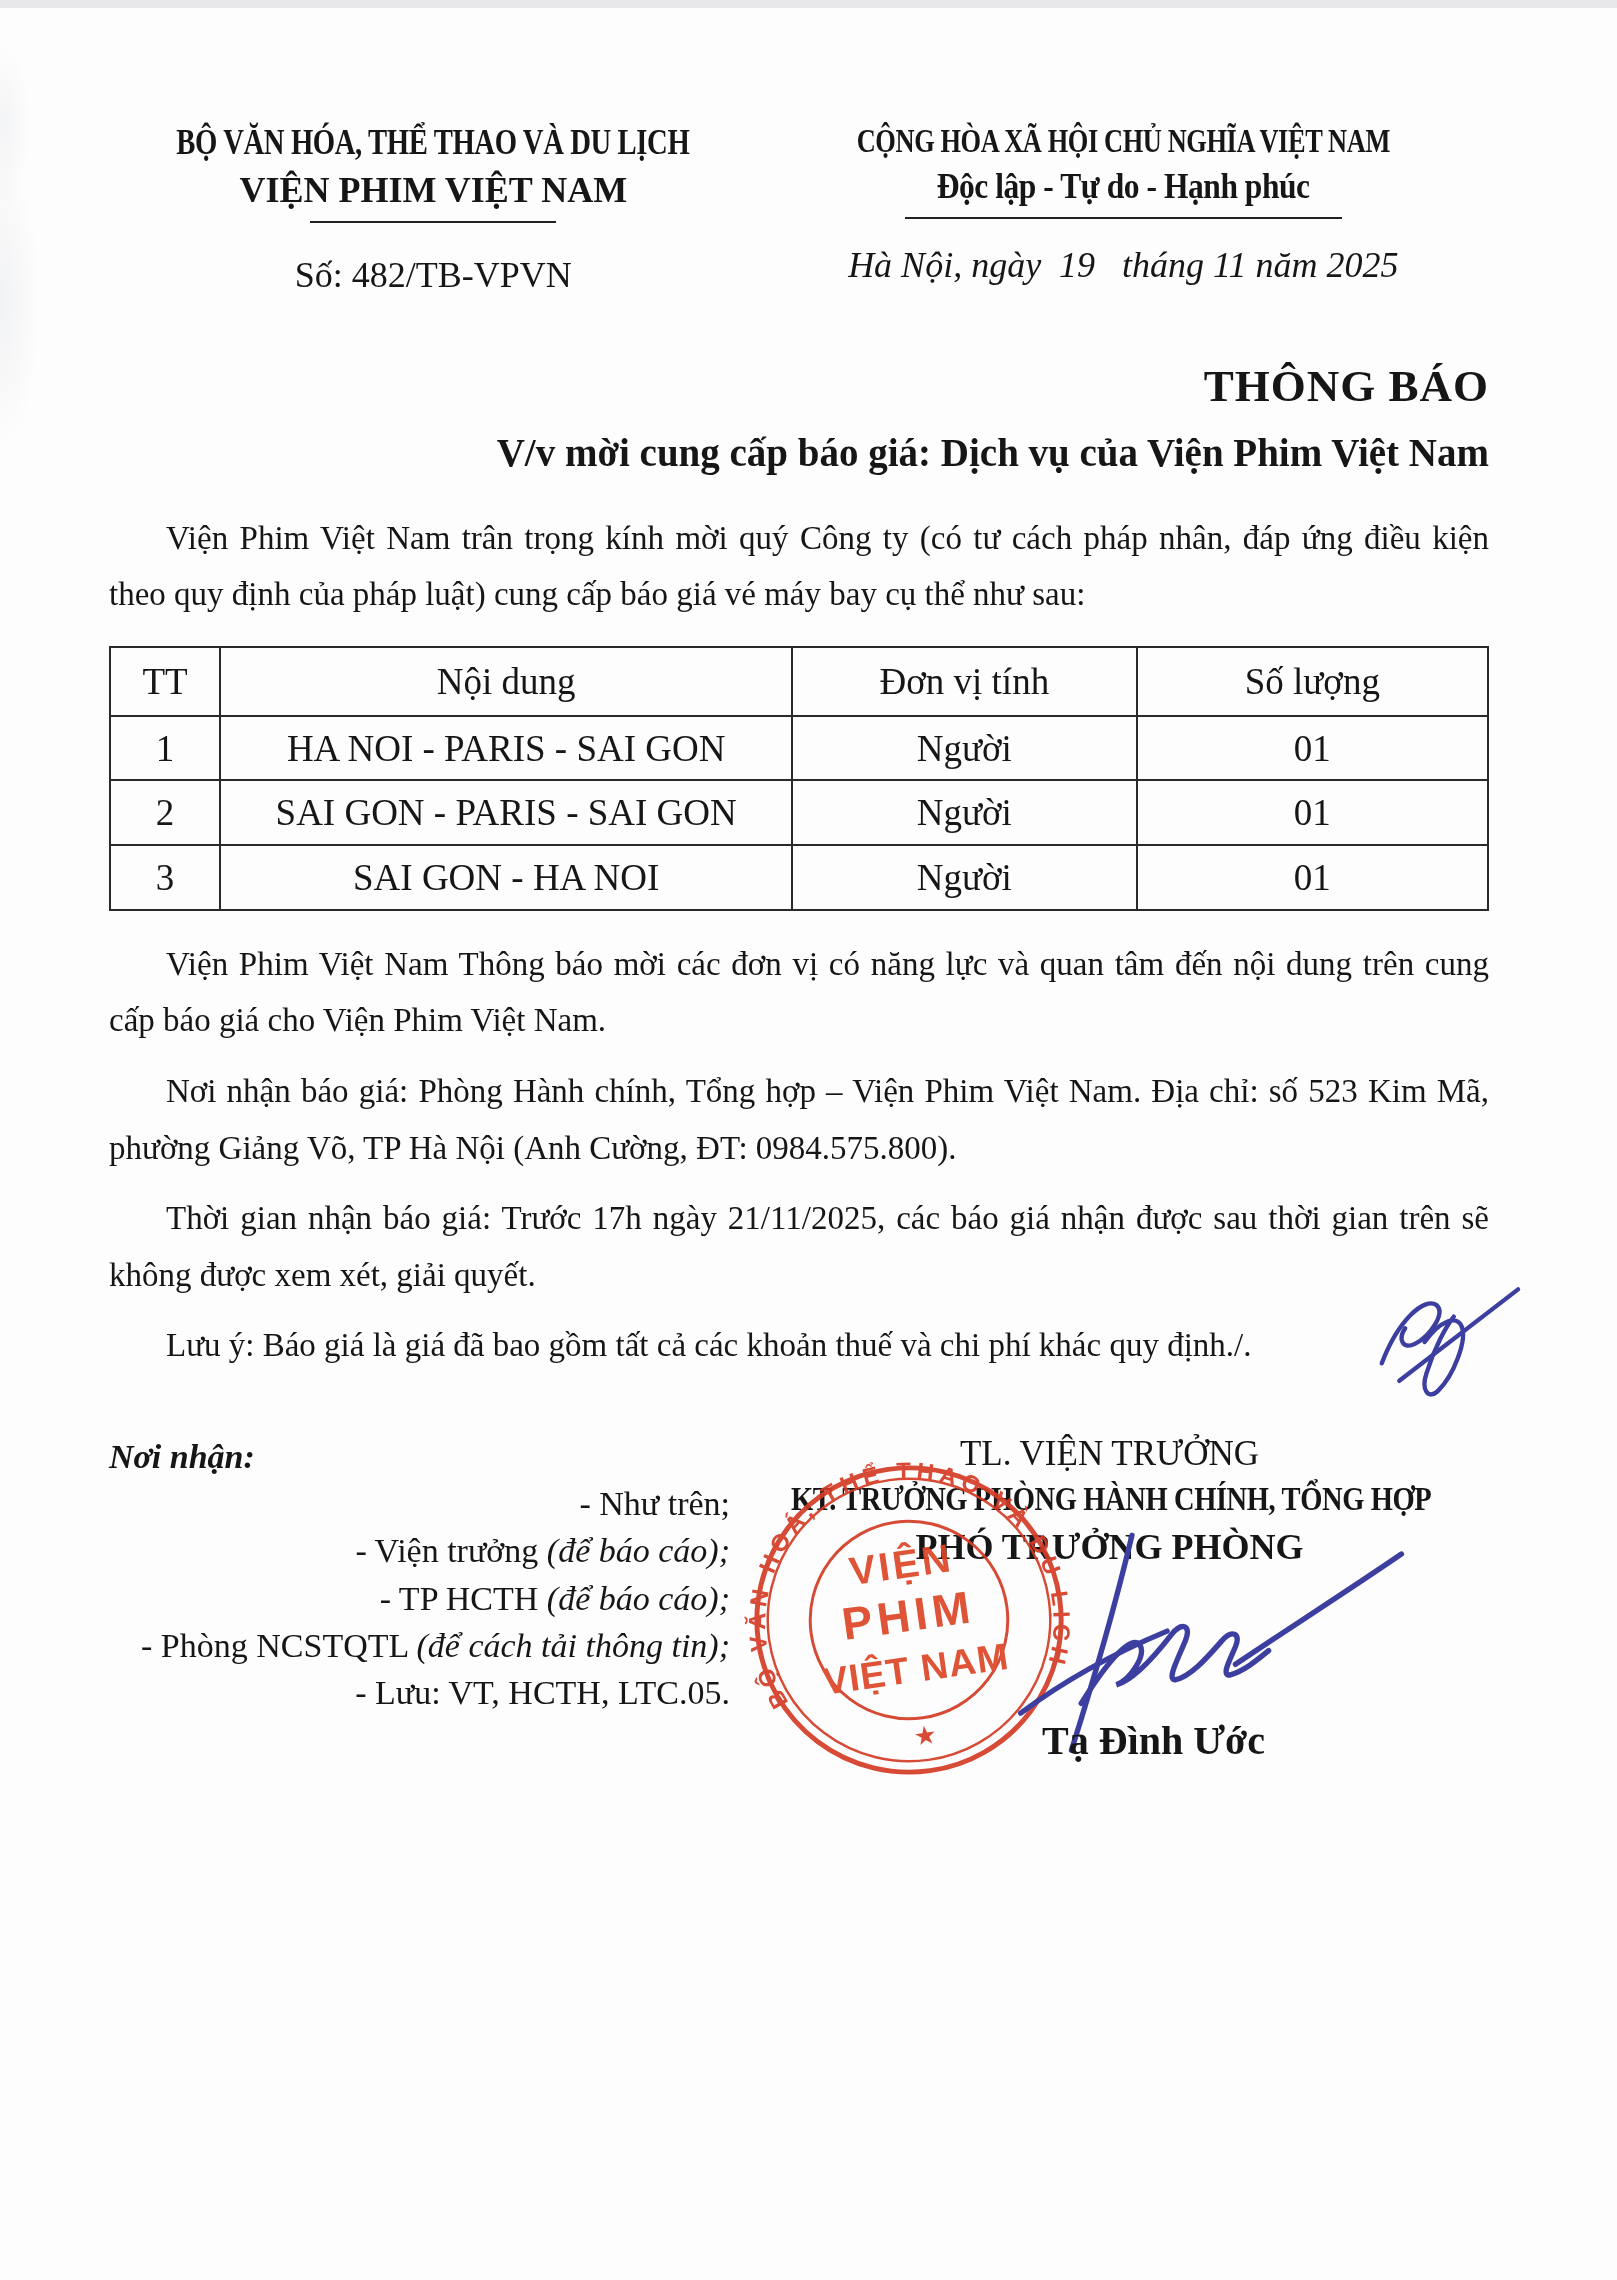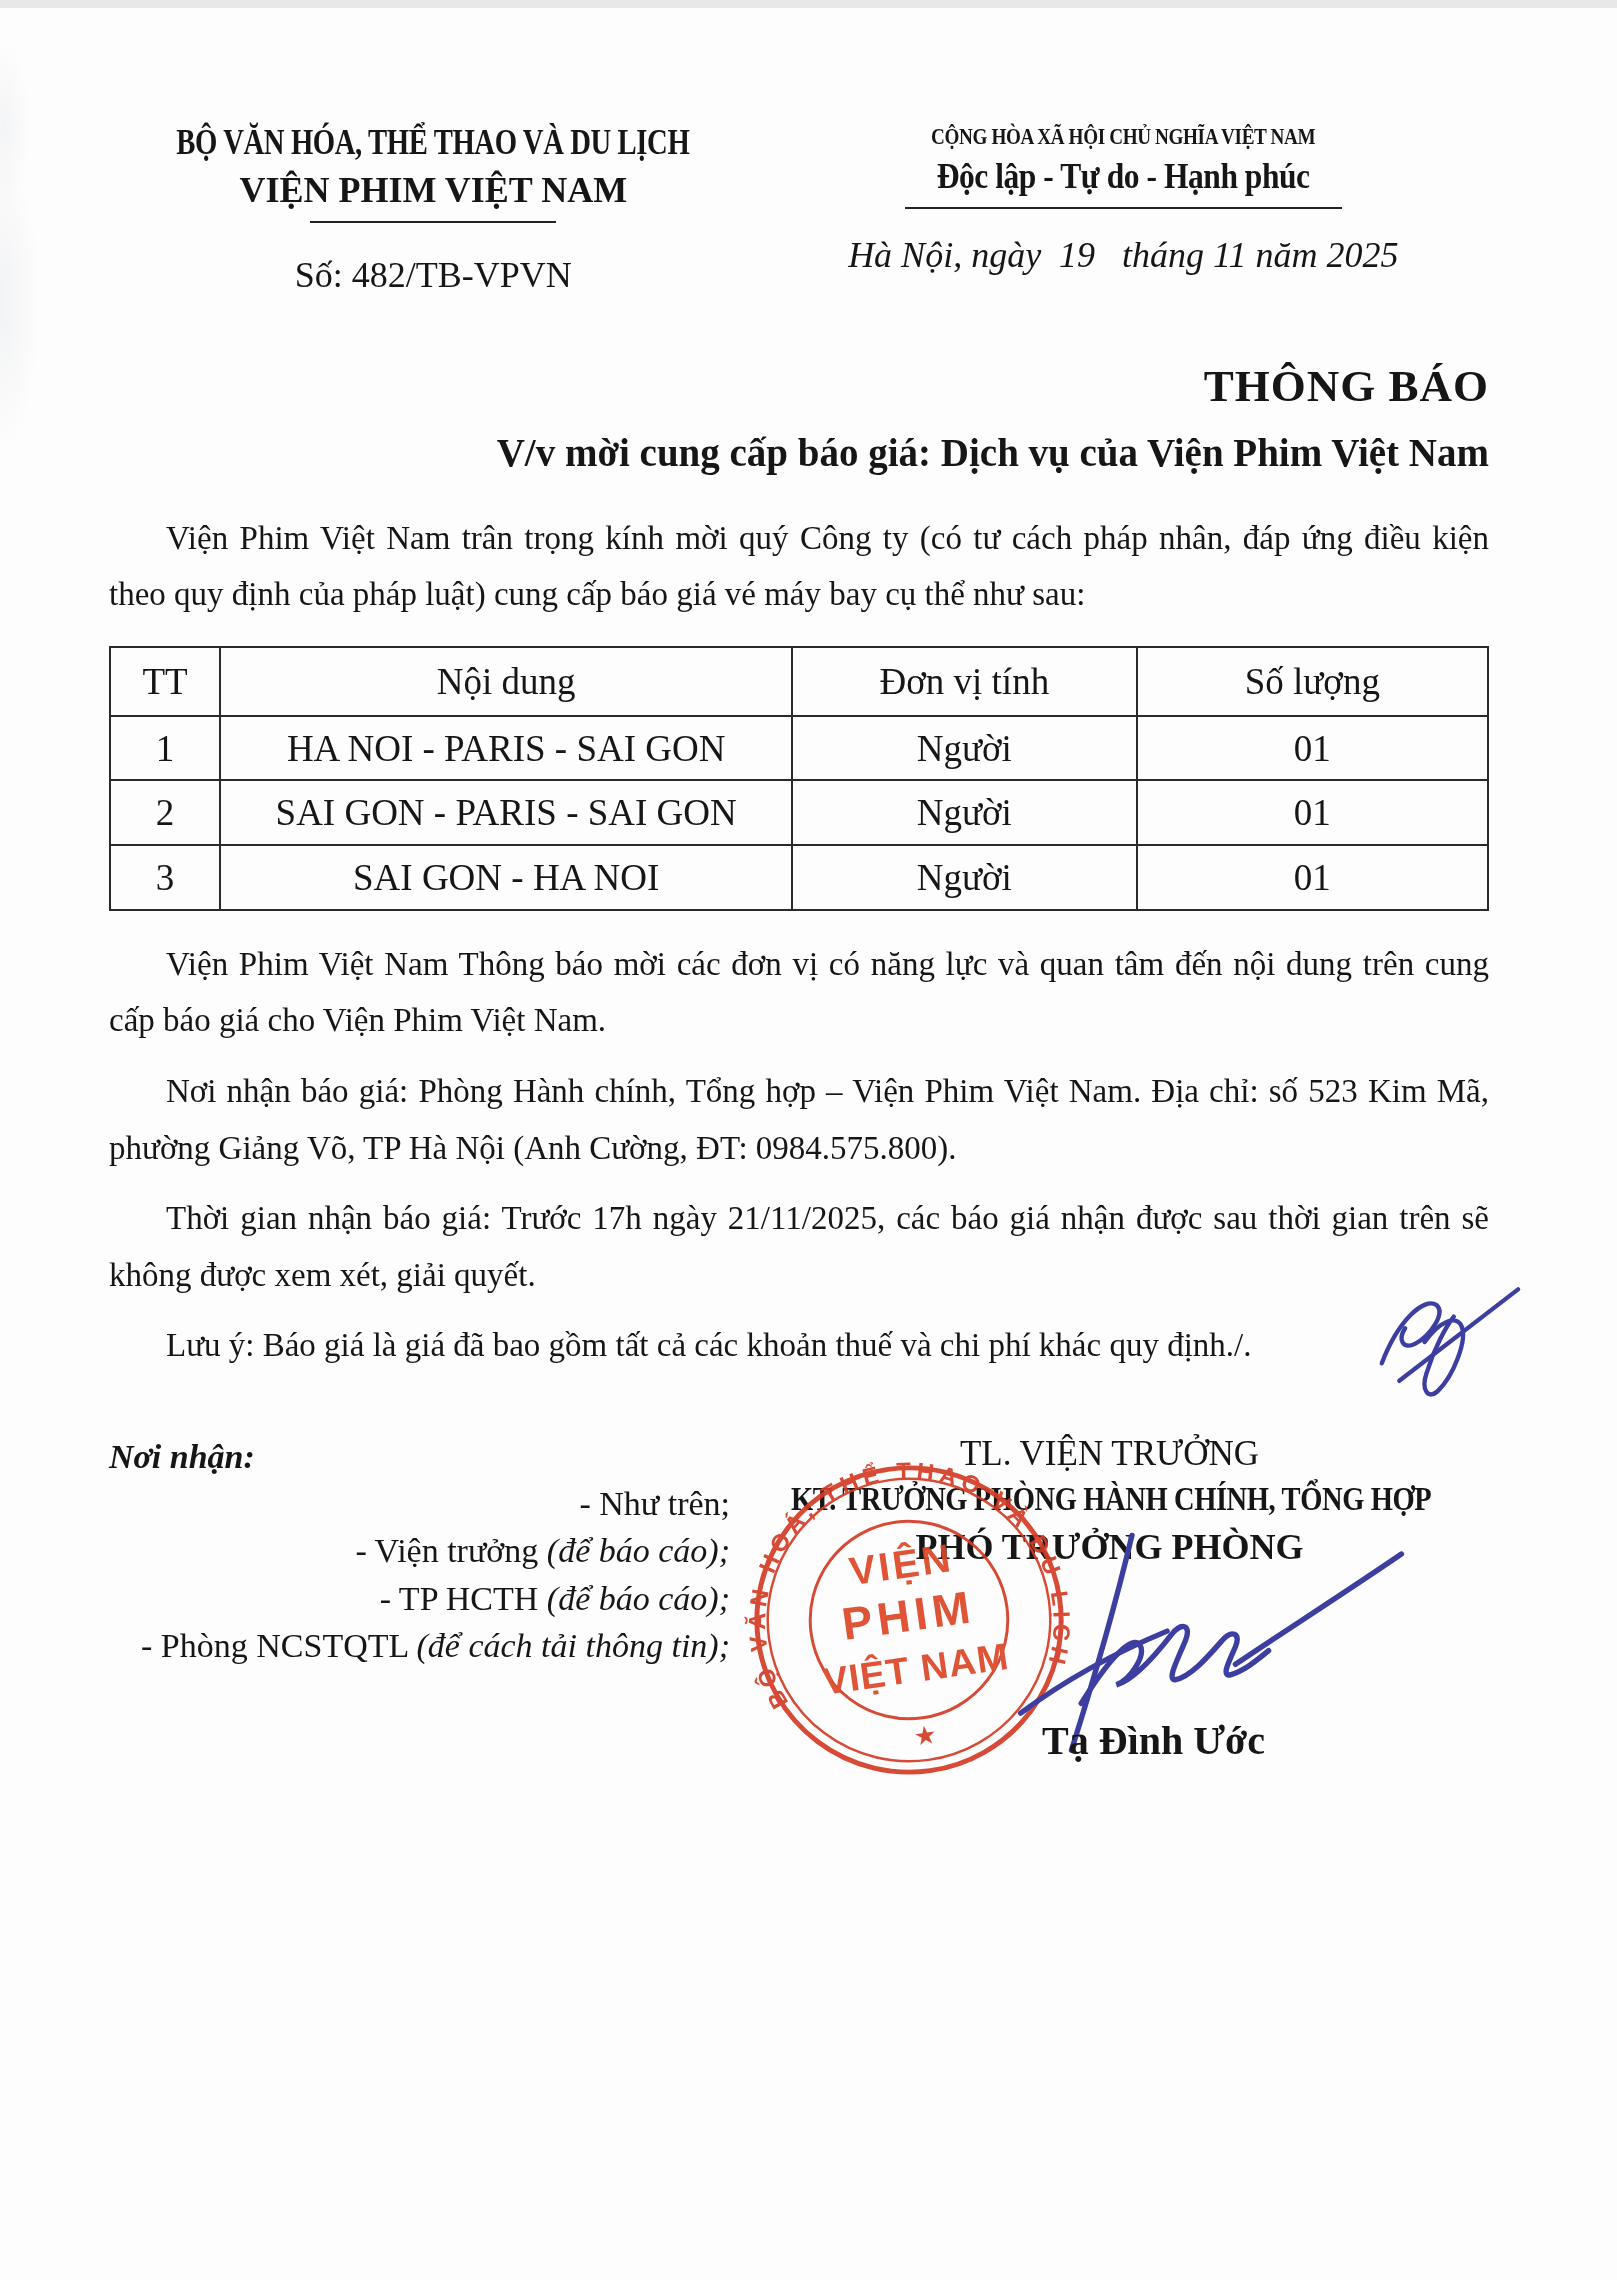--- a/index.html
+++ b/index.html
@@ -16,21 +16,21 @@
     overflow:hidden;
     box-sizing:border-box;
     padding:115px 129px 0 109px;
   }
   .header{display:flex;width:100%;}
   .h-left{width:47%;text-align:center;}
   .h-right{width:53%;text-align:center;}
   .cond{display:inline-block;transform:scaleX(.82);transform-origin:center;white-space:nowrap;letter-spacing:-0.5px;}
   .parent-org{font-weight:bold;font-size:35px;line-height:1.15;}
   .org{font-weight:bold;font-size:36px;margin-top:5.9px;}
-  .national{font-weight:bold;font-size:24px;line-height:1.1;}
+  .national{font-weight:bold;font-size:33px;line-height:1.1;}
   .national .cond{transform:scaleX(.8);}
   .motto{font-weight:bold;font-size:35px;margin-top:7.8px;}
   .motto .cond{transform:scaleX(.9);}
   .rule{height:0;border-bottom:2.9px solid #222;margin:9.8px auto 0 auto;}
   .rule-left{width:246px;}
   .rule-right{width:437px;}
   .docnum{font-size:36px;margin-top:31px;}
   .dateline{font-style:italic;font-size:36px;margin-top:25px;white-space:pre;}
   .title-block{text-align:right;margin-top:64px;}
   .doc-title{font-weight:bold;font-size:45px;letter-spacing:1px;}
@@ -156,20 +156,21 @@
     </svg>
   </div>
 
   <div class="footer">
     <div class="recipients">
       <div class="rec-label">Nơi nhận:</div>
       <div class="rec-item"><span>- Như trên;</span><span class="it"></span></div>
       <div class="rec-item"><span>- Viện trưởng </span><span class="it">(để báo cáo);</span></div>
       <div class="rec-item"><span>- TP HCTH </span><span class="it">(để báo cáo);</span></div>
       <div class="rec-item"><span>- Phòng NCSTQTL </span><span class="it">(để cách tải thông tin);</span></div>
+      <div class="rec-item"><span>- Lưu: VT, HCTH, LTC.05.</span><span class="it"></span></div>
     </div>
 
     <div class="sigblock">
       <div class="sig-line1">TL. VIỆN TRƯỞNG</div>
       <div class="sig-line2"><span class="cond">KT. TRƯỞNG PHÒNG HÀNH CHÍNH, TỔNG HỢP</span></div>
       <div class="sig-line3">PHÓ TRƯỞNG PHÒNG</div>
 
       <svg class="stamp" viewBox="0 0 330 330">
         <g fill="none" stroke="#d43b25">
           <circle cx="165" cy="165" r="154" stroke-width="5"></circle>

